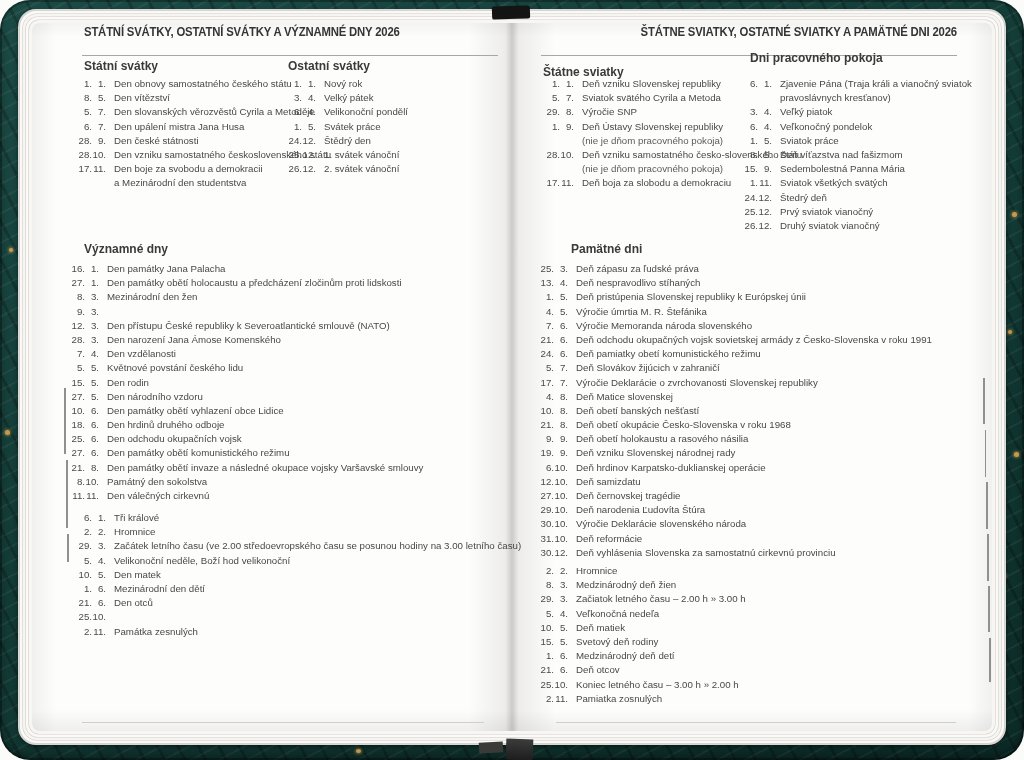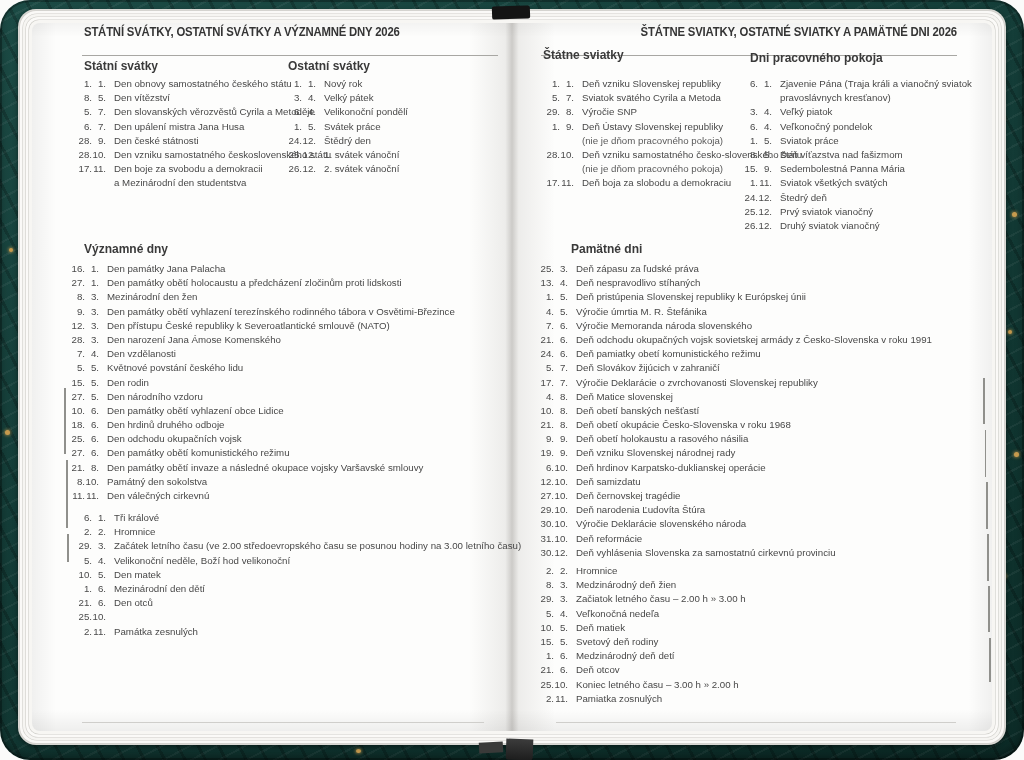--- a/index.html
+++ b/index.html
@@ -55,21 +55,21 @@
   .row .t{margin-left:8px;color:#484848;}
   .row .t.note{color:#5a5a5a;}
   
   #l-state{left:56px;top:77px;}   #l-other{left:266px;top:77px;}
   #l-sig1{left:49px;top:262px;}   #l-sig2{left:56px;top:511px;}
   #r-state{left:524px;top:77px;}  #r-rest{left:722px;top:77px;}
   #r-mem1{left:518px;top:262px;}  #r-mem2{left:518px;top:564px;}
   
   #h-l-state{left:84px;top:59px;}  #h-l-other{left:288px;top:59px;text-align:center;}
   #h-l-sig{left:84px;top:242px;}
-  #h-r-state{left:543px;top:48px;text-align:center;} #h-r-rest{left:750px;top:51px;}
+  #h-r-state{left:543px;top:65px;text-align:center;} #h-r-rest{left:750px;top:51px;}
   #h-r-mem{left:543px;top:242px;padding-left:28px;}
   
   .edge-dash{position:absolute;width:1.5px;background:#90908c;}
   
   .ribbon{position:absolute;left:506px;top:739px;width:27px;height:21px;
     background:linear-gradient(#3c3c3c,#1d1d1d);border-radius:0 0 3px 3px;transform:rotate(2deg);}
   .ribbon-stub{position:absolute;left:479px;top:742px;width:24px;height:11px;
     background:#3a3a39;transform:rotate(-3deg);}
   .spine-notch{position:absolute;left:492px;top:6px;width:38px;height:13px;
     background:#141414;border-radius:2px;transform:rotate(-2deg);}
@@ -197,21 +197,20 @@
         <span class="t">Den památky obětí holocaustu a předcházení zločinům proti lidskosti</span>
       </div>
       <div class="row">
         <span class="d">8.</span>
         <span class="m">3.</span>
         <span class="t">Mezinárodní den žen</span>
       </div>
       <div class="row">
         <span class="d">9.</span>
         <span class="m">3.</span>
-        <span class="t">Den památky obětí vyhlazení terezínského rodinného tábora v Osvětimi-Březince</span>
       </div>
       <div class="row">
         <span class="d">12.</span>
         <span class="m">3.</span>
         <span class="t">Den přístupu České republiky k Severoatlantické smlouvě (NATO)</span>
       </div>
       <div class="row">
         <span class="d">28.</span>
         <span class="m">3.</span>
         <span class="t">Den narození Jana Ámose Komenského</span>

